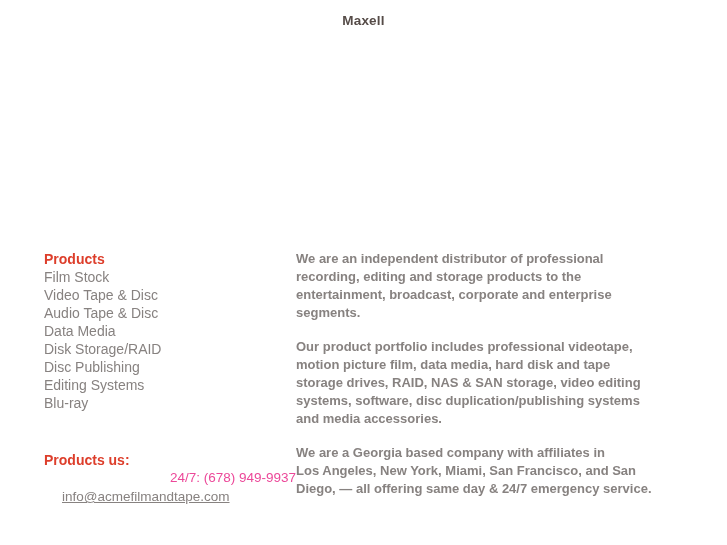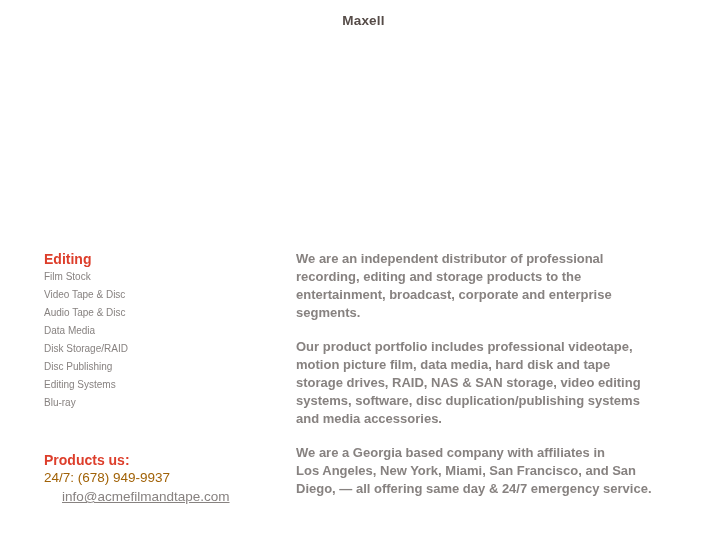--- a/index.html
+++ b/index.html
@@ -42,32 +42,33 @@
     color: #dd3e2b;
     line-height: 18px;
     margin: 0;
   }
   .nav-list {
     list-style: none;
     margin: 0;
     padding: 0;
   }
   .nav-list li {
-    font-size: 10px;
+    font-size: 14px;
     color: #878280;
     line-height: 18px;
     cursor: pointer;
   }
   .contact-block {
     margin-top: 39px;
   }
   .contact-line {
     font-size: 13.5px;
-    color: #a16207;
+    color: #ec4899;
     line-height: 18px;
+    text-align: right;
   }
   .email-link {
     font-size: 13.5px;
     color: #878280;
     line-height: 18px;
     text-decoration: underline;
     cursor: pointer;
     display: inline-block;
     margin-left: 18px;
   }
@@ -89,21 +90,21 @@
 </head>
 <body>
 
 <div class="page-title">Maxell</div>
 
 <div class="hero-placeholder"></div>
 
 <div class="content-row">
 
   <div class="sidebar">
-    <div class="section-heading">Editing</div>
+    <div class="section-heading">Products</div>
 
     <ul class="nav-list">
       <li>Film Stock</li>
       <li>Video Tape &amp; Disc</li>
       <li>Audio Tape &amp; Disc</li>
       <li>Data Media</li>
       <li>Disk Storage/RAID</li>
       <li>Disc Publishing</li>
       <li>Editing Systems</li>
       <li>Blu-ray</li>

